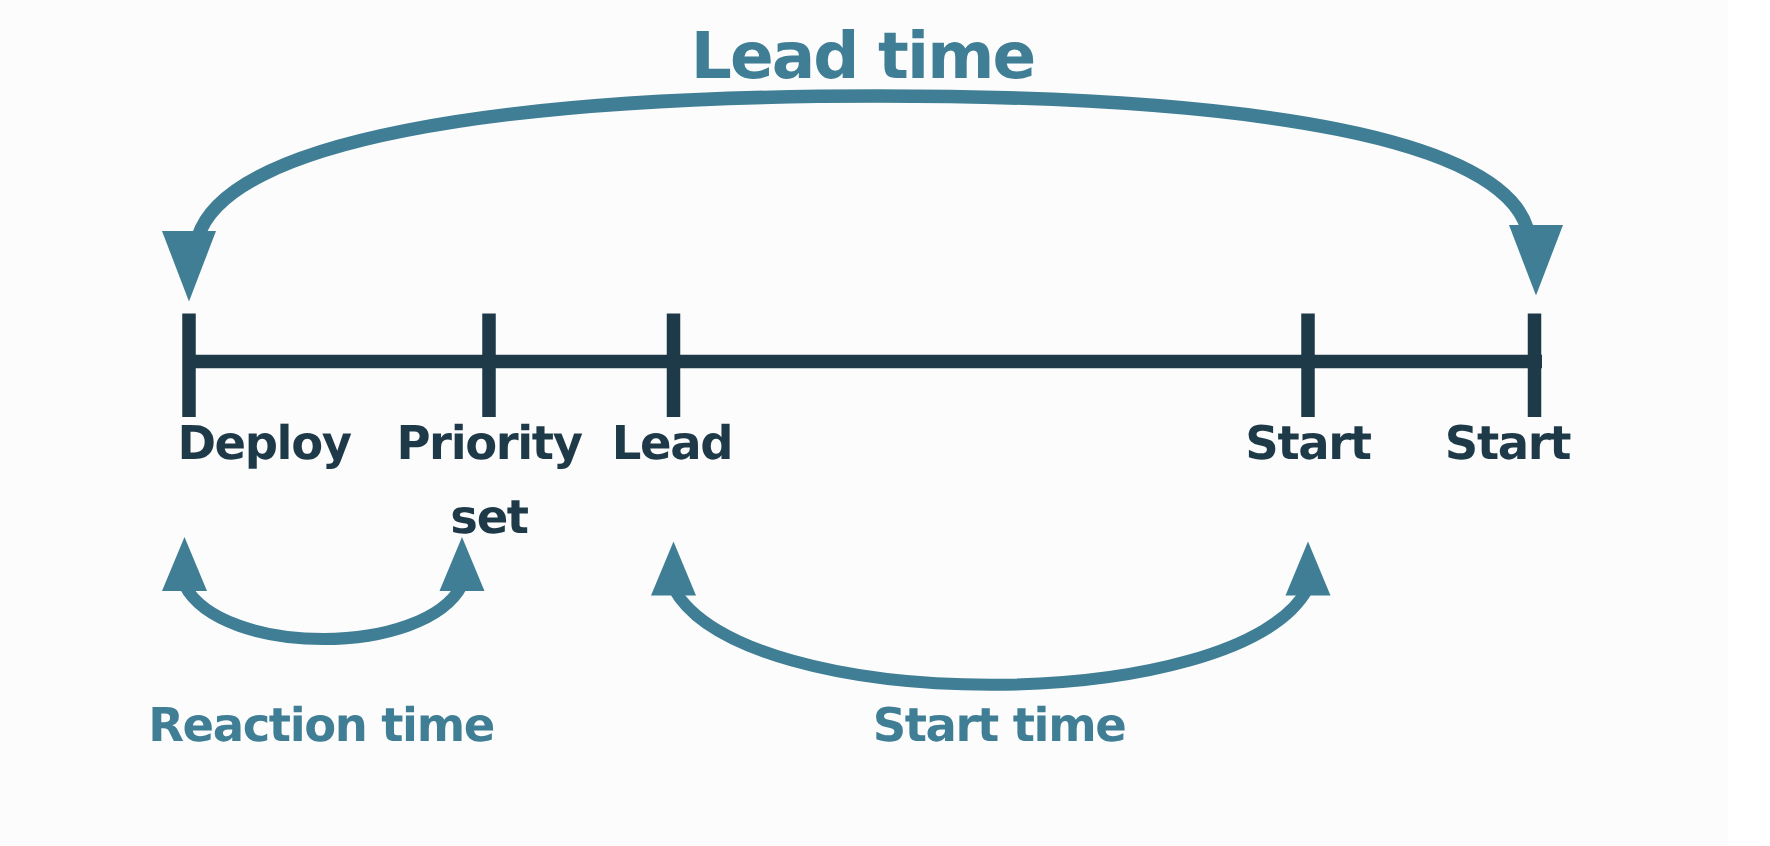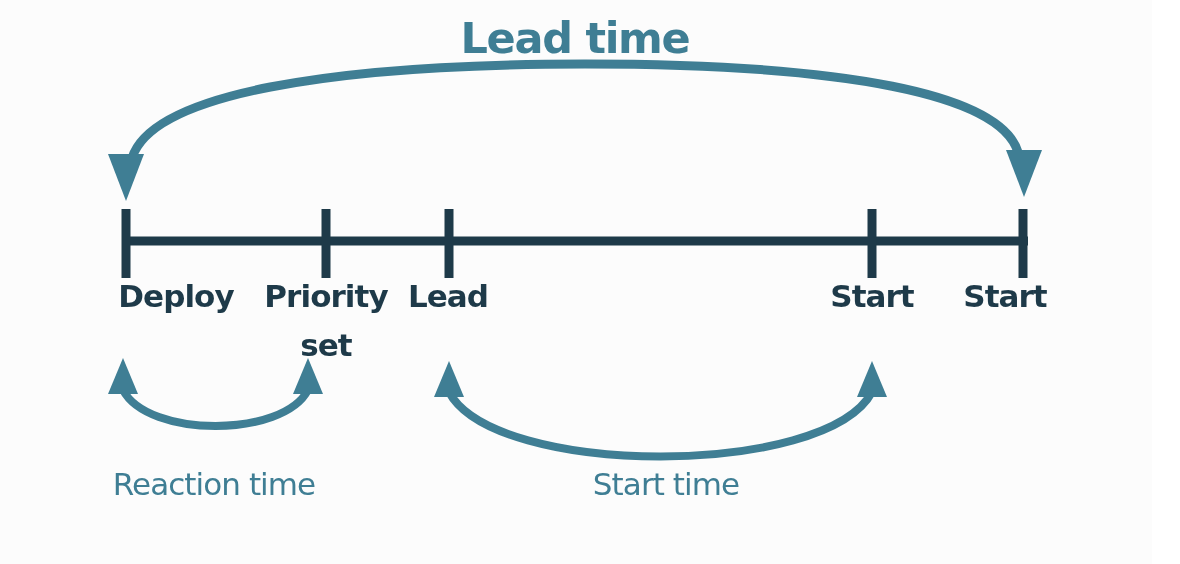--- a/index.html
+++ b/index.html
@@ -47,21 +47,21 @@
     letter-spacing: -0.03em;
     color: var(--dark);
     white-space: nowrap;
     text-align: center;
   }
   .span-label {
     position: absolute;
     top: 466px;
     transform: translateX(-50%);
     font-size: 31px;
-    font-weight: normal;
+    font-weight: bold;
     letter-spacing: -0.03em;
     color: var(--teal);
     white-space: nowrap;
   }
   .arc {
     fill: none;
     stroke: var(--teal);
     stroke-linecap: round;
   }
   .arrowhead { fill: var(--teal); }

